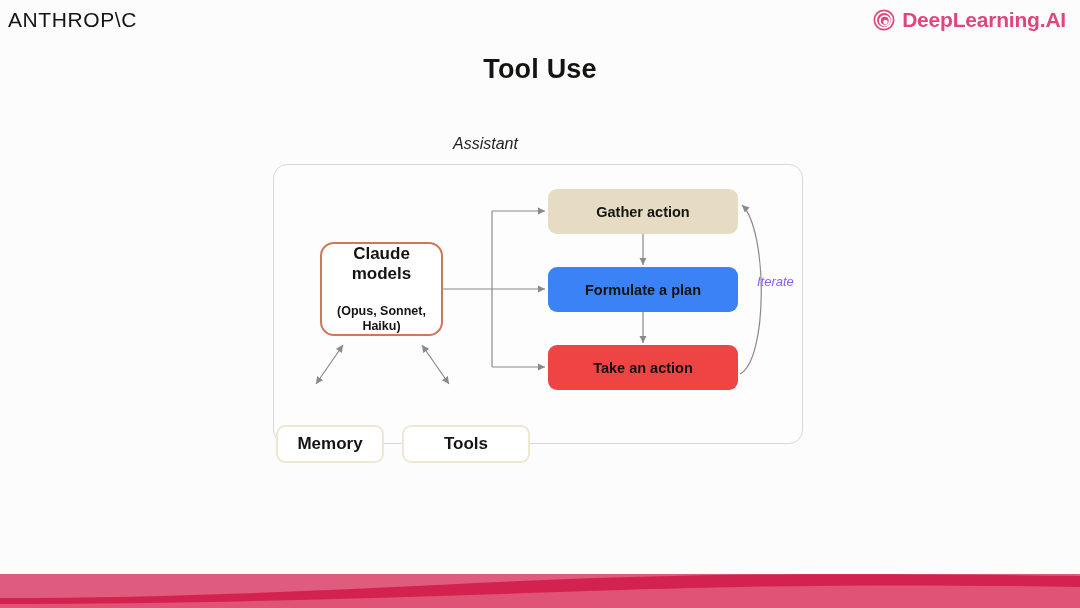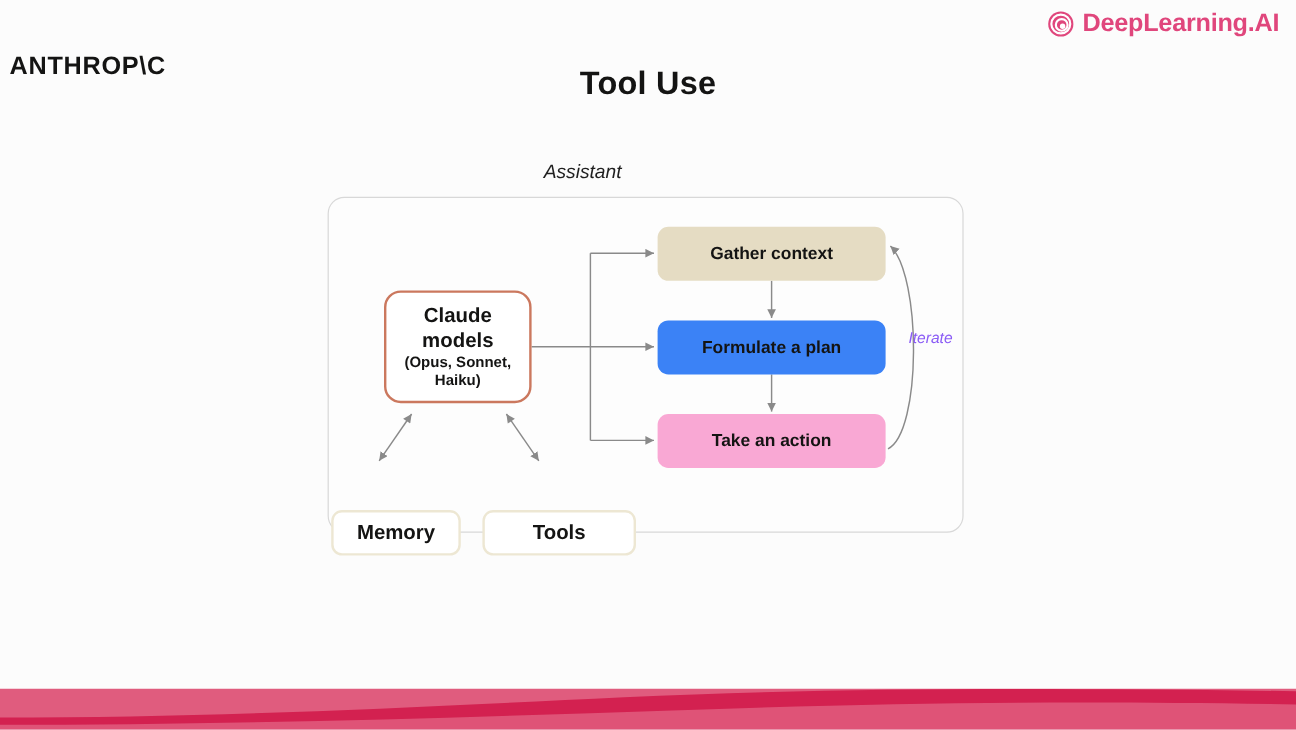--- a/index.html
+++ b/index.html
@@ -14,25 +14,24 @@
     overflow: hidden;
     position: relative;
   }
 
   
   .brand-left {
     position: absolute;
     left: 8px;
     top: 8px;
     font-size: 21px;
-    font-weight: 700;
+    font-weight: 400;
     letter-spacing: 0.6px;
     color: #141413;
     font-family: "Liberation Sans", sans-serif;
-    margin-top: 36px;
   }
 
   .brand-right {
     position: absolute;
     right: 14px;
     top: 8px;
     display: flex;
     align-items: center;
     gap: 6px;
   }
@@ -106,20 +105,21 @@
   }
 
   .node-claude {
     left: 320px;
     top: 242px;
     width: 123px;
     height: 94px;
     border: 2px solid #CB785E;
     border-radius: 14px;
     background: #FFFFFF;
+    justify-content: space-between;
   }
   .node-claude .title {
     font-size: 17px;
     font-weight: 700;
     color: #141413;
     line-height: 1.18;
   }
   .node-claude .sub {
     font-size: 12.5px;
     font-weight: 700;
@@ -132,21 +132,21 @@
     left: 548px;
     width: 190px;
     height: 45px;
     border-radius: 9px;
     font-size: 14.5px;
     font-weight: 700;
     color: #141413;
   }
   .step-gather   { top: 189px; background: #E5DCC3; }
   .step-plan     { top: 267px; background: #3b82f6; text-align: center; }
-  .step-action   { top: 345px; background: #f9a8d4; }
+  .step-action   { top: 345px; background: #ef4444; }
 
   .leaf {
     height: 38px;
     border-radius: 9px;
     background: #FFFFFF;
     border: 2px solid #EDE7D3;
     font-size: 17px;
     font-weight: 700;
     color: #141413;
     margin-top: 36px;
@@ -226,21 +226,21 @@
   <div class="title">
     <span>Claude</span><br>
     <span>models</span>
   </div>
   <div class="sub">
     <span>(Opus, Sonnet,</span><br>
     <span>Haiku)</span>
   </div>
 </div>
 
-<div class="node step step-gather">Gather context</div>
+<div class="node step step-gather">Gather action</div>
 
 <div class="node step step-plan">Formulate a plan</div>
 
 <div class="node step step-action">Take an action</div>
 
 <div class="iterate-label">Iterate</div>
 
 <div class="node leaf leaf-memory">Memory</div>
 
 <div class="node leaf leaf-tools">Tools</div>

